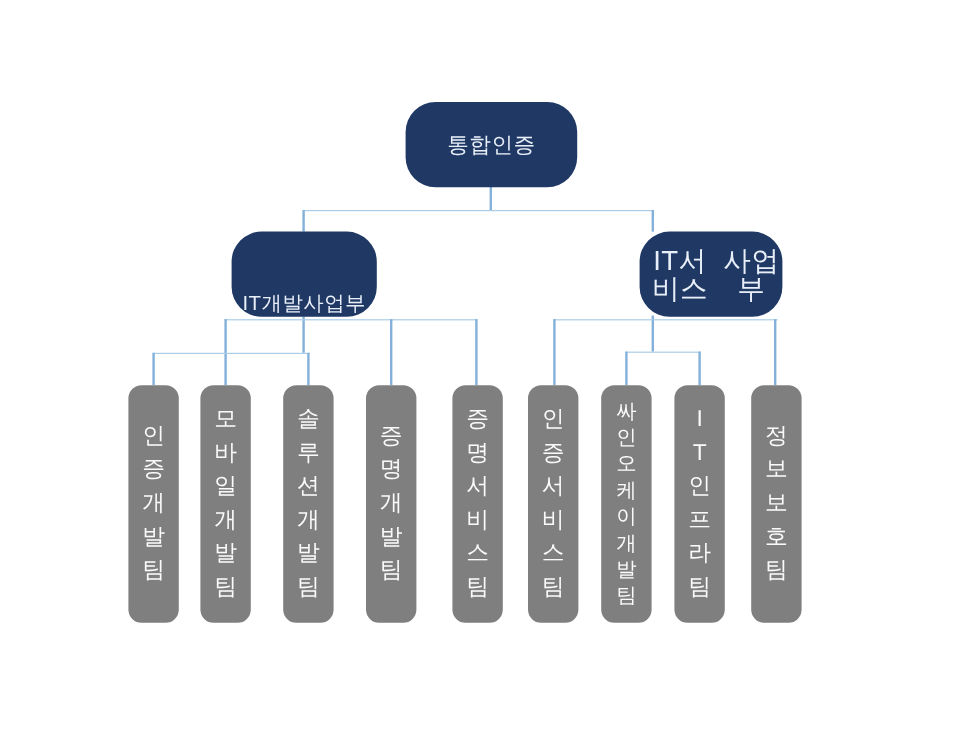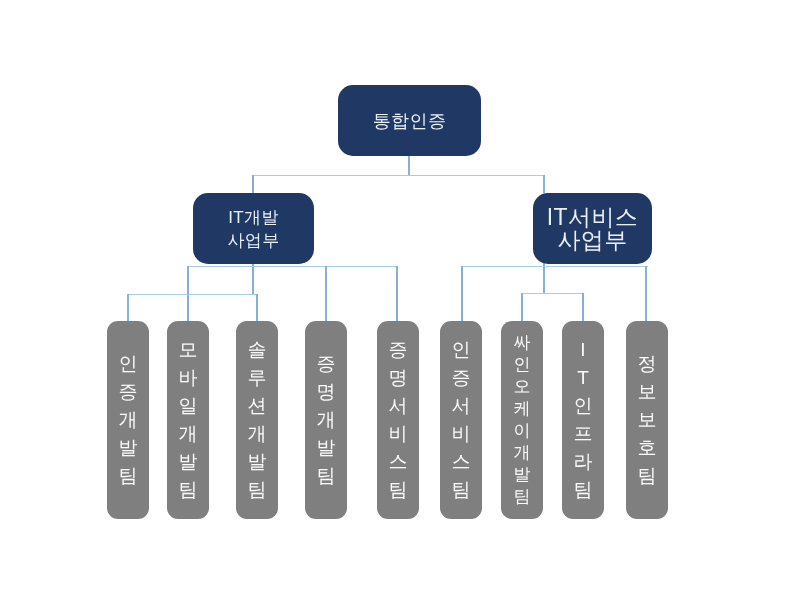--- a/index.html
+++ b/index.html
@@ -5,27 +5,27 @@
   html,body { margin:0; padding:0; background:#ffffff; }
   .slide {
     position:relative; width:803px; height:611px; background:#ffffff;
     font-family:"Liberation Sans","DejaVu Sans",sans-serif; overflow:hidden;
   }
   
   .hline { position:absolute; height:1px; background:var(--line-light,#a9cce7); }
   .vline { position:absolute; width:2px;  background:var(--line-mid,#84b1da); }
   
   .node {
-    position:absolute; background:var(--navy,#1f3864); border-radius:15px;
-    color:var(--box-text,#e9eff8); display:flex; flex-direction:column;
+    position:absolute; background:var(--navy,#1f3864); border-radius:25px;
+    color:var(--box-text,#e9eff8); display:flex; flex-direction:row;
     align-items:center; justify-content:center; text-align:center;
     letter-spacing:0.4px;
   }
   .node.root { left:338px; top:85px;  width:143px; height:71px; font-size:18px; line-height:24px; }
-  .node.div-l { left:193px; top:193px; width:121px; height:71px; font-size:17px; line-height:23px; }
+  .node.div-l { left:193px; top:193px; width:121px; height:71px; font-size:17px; line-height:23px;align-items:flex-end; }
   .node.div-r { left:485px; top:193px; width:119px; height:71px; font-size:23px; line-height:23px;margin-left:48px; }
   
   .team {
     position:absolute; top:321px; width:42px; height:198px;
     background:var(--team-gray,#7f7f7f); border-radius:11px; color:#fafafa;
     display:flex; align-items:center; justify-content:center;
   }
   .vtext { white-space:pre; text-align:center; font-size:19px; line-height:28px; }
   .team.tight .vtext { font-size:17px; line-height:22px; }
 </style>

